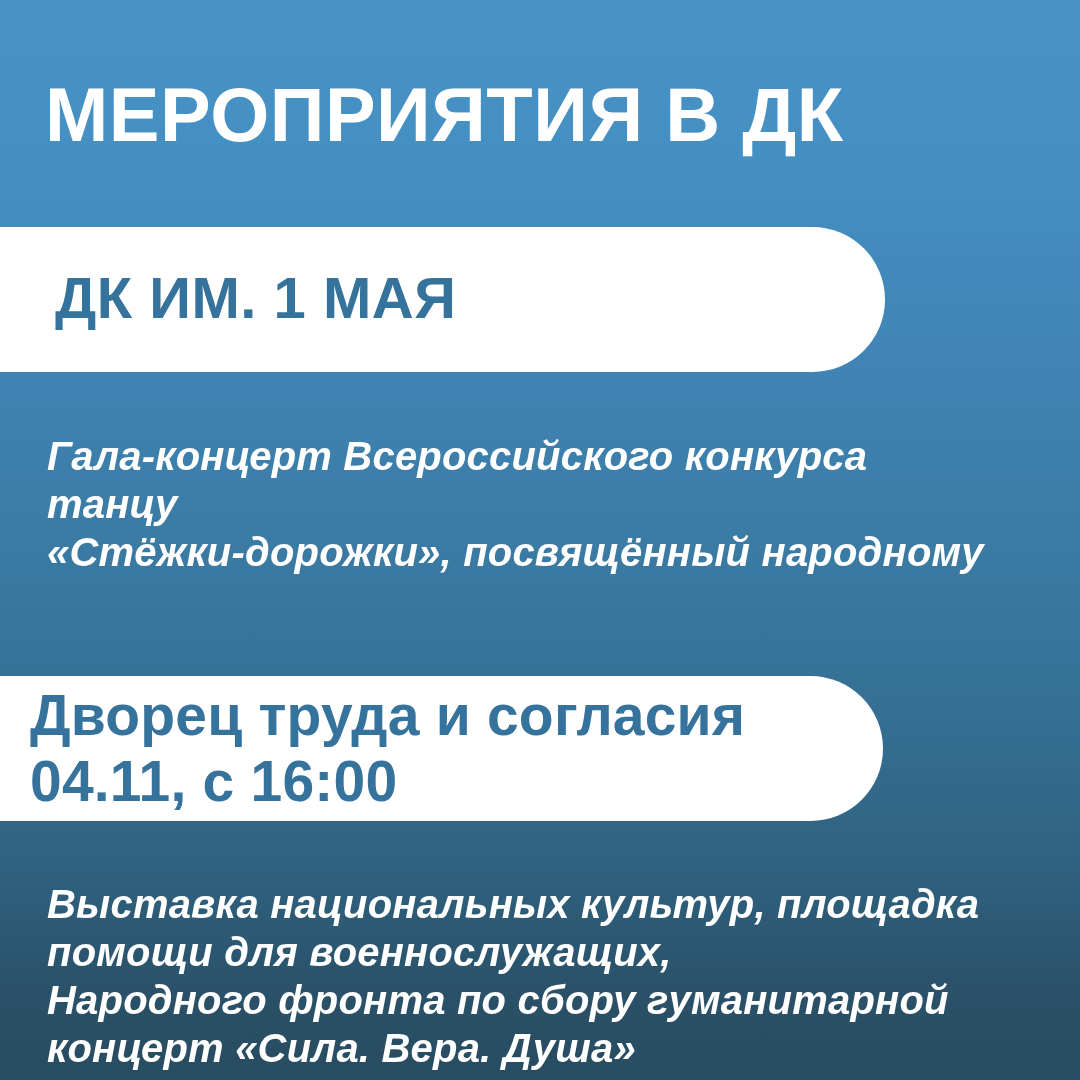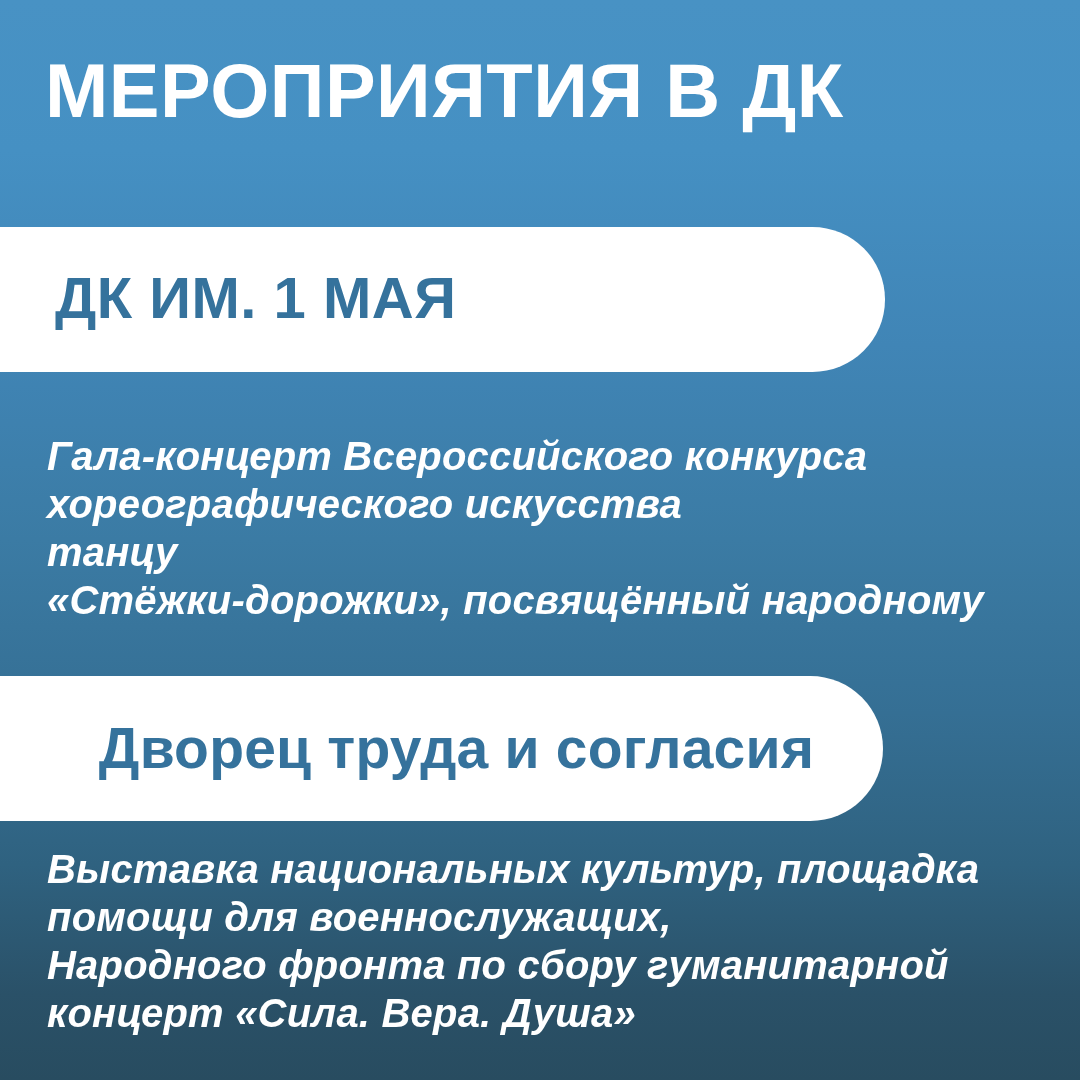--- a/index.html
+++ b/index.html
@@ -30,21 +30,21 @@
         #2f6280 80%,
         #2a5168 92%,
         #284c60 100%);
     overflow: hidden;
   }
 
   
   .poster-title {
     position: absolute;
     left: 45px;
-    top: 48px;
+    top: 72px;
     margin: 0;
     font-size: 76px;
     line-height: 86px;
     font-weight: bold;
     color: #ffffff;
     letter-spacing: 0.5px;
     white-space: nowrap;
     text-align: right;
   }
 
@@ -100,63 +100,62 @@
     height: 145px;
     border-radius: 0 73px 73px 0;
     padding-left: 30px;
     padding-bottom: 2px;
   }
   .event-2 .event-venue,
   .event-2 .event-datetime {
     font-size: 57px;
     line-height: 66px;
     letter-spacing: 0.2px;
-    text-align: center;
   }
 
   
   .event-description {
     position: absolute;
     left: 35px;
     width: 900px;
     margin: 12px;
     font-size: 40px;
     line-height: 48px;
     font-weight: bold;
     font-style: italic;
     color: #ffffff;
     letter-spacing: 0.2px;
   }
   .event-description .line { display: block; white-space: nowrap; }
 
   .desc-1 { top: 420px; }
-  .desc-2 { top: 833px; }
+  .desc-2 { top: 868px; }
 </style>
 </head>
 <body>
 
 <div class="poster">
 
   <h1 class="poster-title">МЕРОПРИЯТИЯ В ДК</h1>
 
   <section class="event event-1">
     <div class="event-card">
       <p class="event-venue">ДК ИМ. 1 МАЯ</p>
     </div>
     <p class="event-description desc-1">
       <span class="line">Гала-концерт Всероссийского конкурса</span>
-      <span class="line">хореографического искусства</span>
       <span class="line">танцу</span>
       <span class="line">«Стёжки-дорожки», посвящённый народному</span>
     </p>
   </section>
 
   <section class="event event-2">
     <div class="event-card">
       <p class="event-venue">Дворец труда и согласия</p>
+      <p class="event-datetime">04.11, с 16:00</p>
     </div>
     <p class="event-description desc-2">
       <span class="line">Выставка национальных культур, площадка</span>
       <span class="line">помощи для военнослужащих,</span>
       <span class="line">Народного фронта по сбору гуманитарной</span>
       <span class="line">концерт «Сила. Вера. Душа»</span>
     </p>
   </section>
 
 </div>

